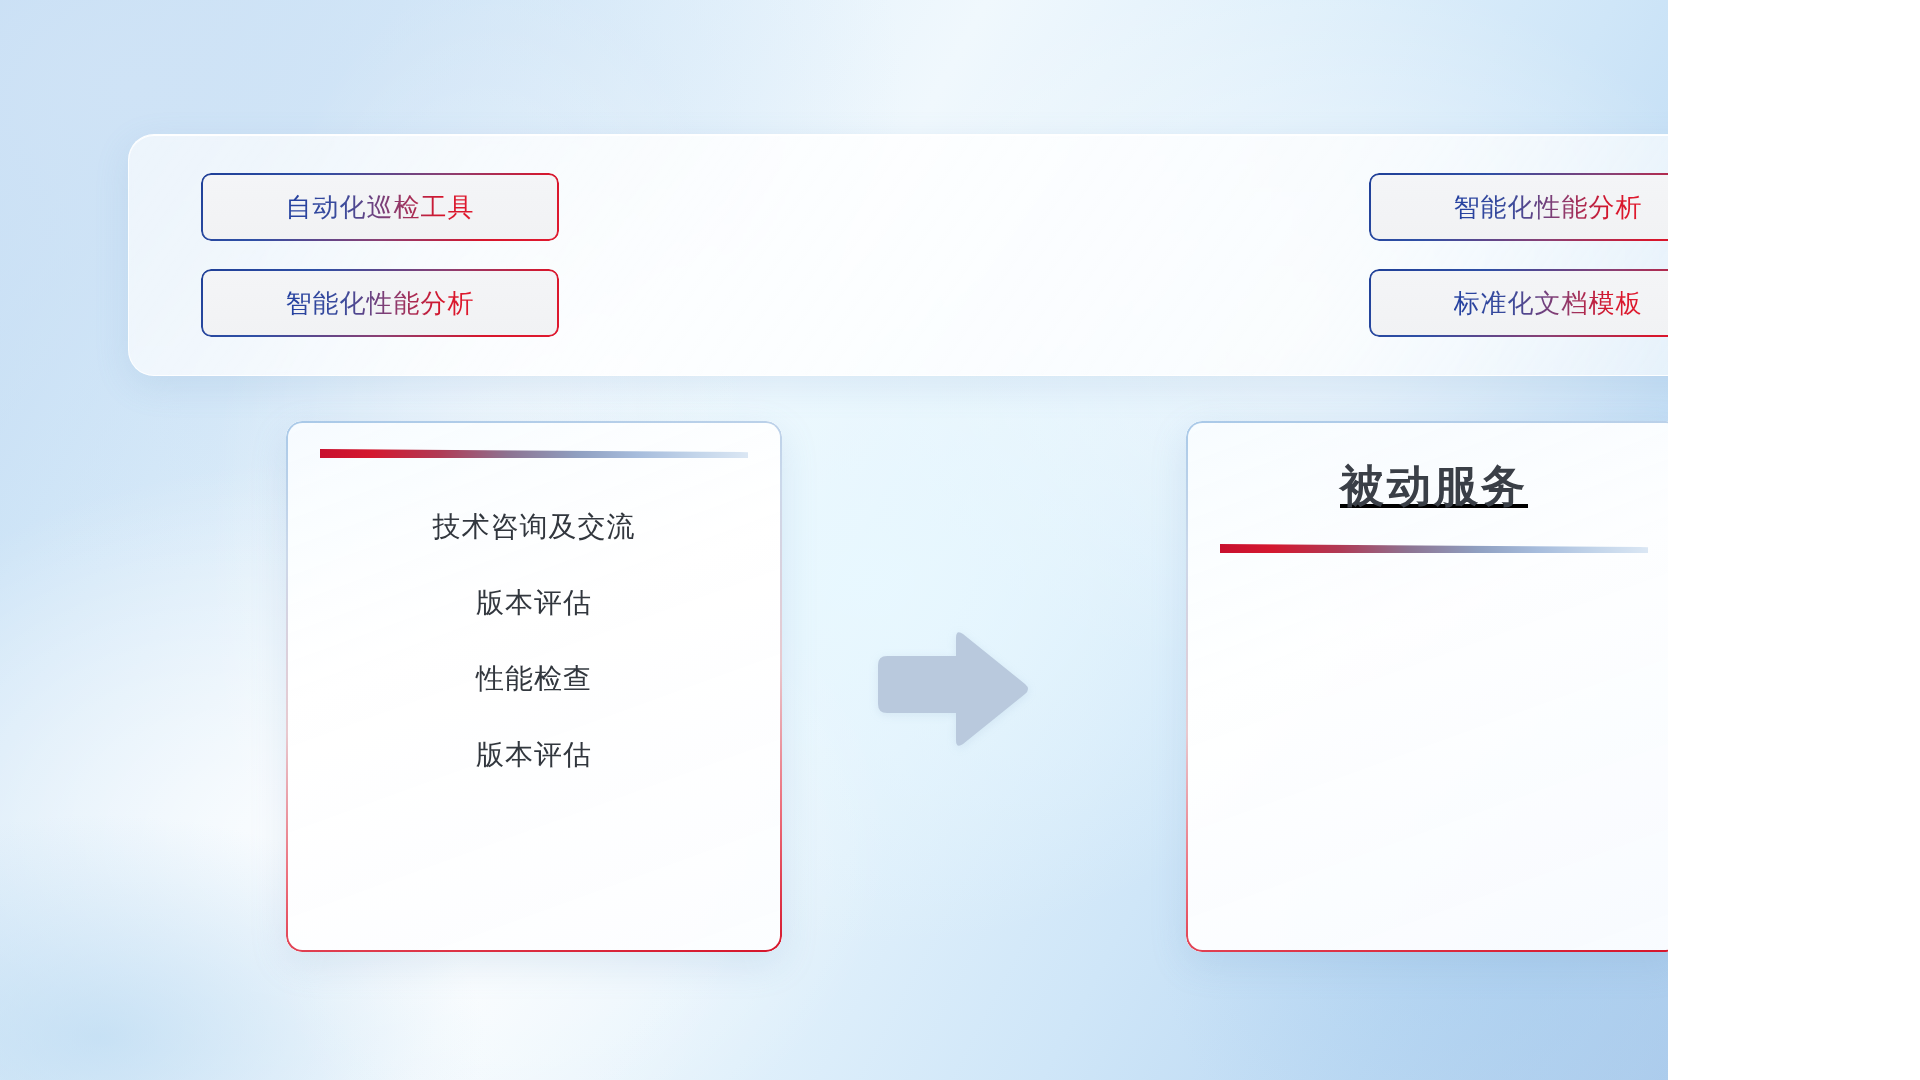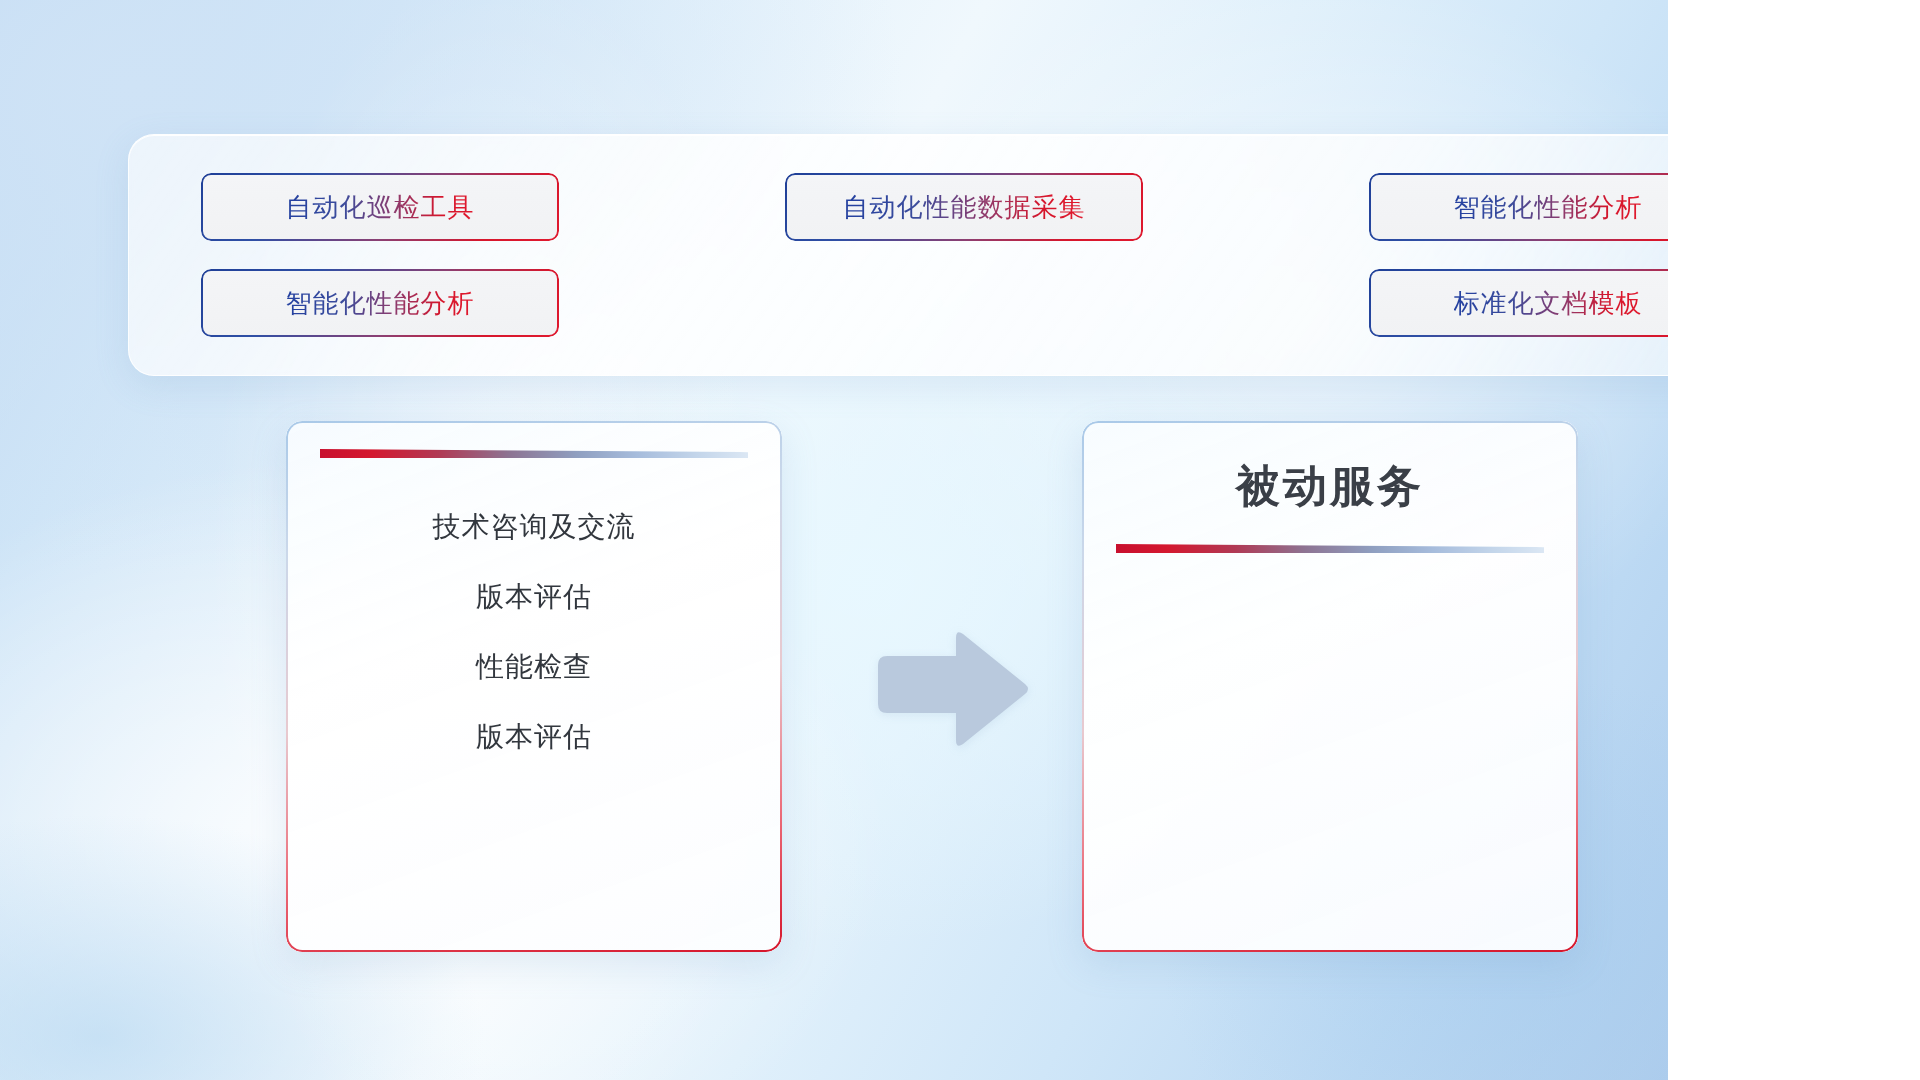--- a/index.html
+++ b/index.html
@@ -86,21 +86,21 @@
   }
   .card::after{
     content:""; position:absolute; inset:0; border-radius:16px;
     padding:1.6px;
     background:linear-gradient(172deg, #a9c9e8 0%, #cbd8ea 22%, #e8c9cf 52%, #ec6f7c 76%, #d5152b 100%);
     -webkit-mask:linear-gradient(#000 0 0) content-box, linear-gradient(#000 0 0);
     -webkit-mask-composite:xor; mask-composite:exclude;
     pointer-events:none;
   }
   .card-left{ left:286px; }
-  .card-right{ left:1082px; }
+  .card-right{ left:1186px;text-decoration:underline; }
 
   .card-title{
     position:relative; z-index:2;
     margin-top:36px;
     text-align:center;
     font-size:44px; font-weight:700; letter-spacing:3px;
     color:#3a3f47;
     text-shadow:0 1px 1px rgba(255,255,255,0.9);
   }
   .divider{
@@ -109,21 +109,21 @@
     width:428px; height:9px;
     clip-path:polygon(0 0, 100% 35%, 100% 100%, 0 100%);
     background:linear-gradient(90deg,
         #c8102e 0%, #d4182f 12%, #b03a55 28%,
         #8d7392 44%, #8f9fc0 60%, #a6bcdc 74%,
         #c3d5ea 88%, #dbe7f4 100%);
   }
   .card-list{
     position:relative; z-index:2;
     margin-top:34px;
-    display:flex; flex-direction:column; align-items:center;
+    display:flex; flex-direction:column; align-items:center;gap:6px;
   }
   .card-list-item{
     font-size:28px; color:#32373e; letter-spacing:1px;
     line-height:1; padding:21px 0;
   }
 
   
   .arrow{
     position:absolute; left:872px; top:629px;
     width:160px; height:120px;
@@ -135,23 +135,20 @@
 </head>
 <body>
 
 <div class="stage">
 
   <div class="top-panel">
 
     <div class="pill-row">
       <div class="pill">
         <span class="pill-label">自动化巡检工具</span>
-      </div>
-      <div class="pill">
-        <span class="pill-label">自动化性能数据采集</span>
       </div>
       <div class="pill">
         <span class="pill-label">智能化性能分析</span>
       </div>
     </div>
 
     <div class="pill-row">
       <div class="pill">
         <span class="pill-label">智能化性能分析</span>
       </div>

